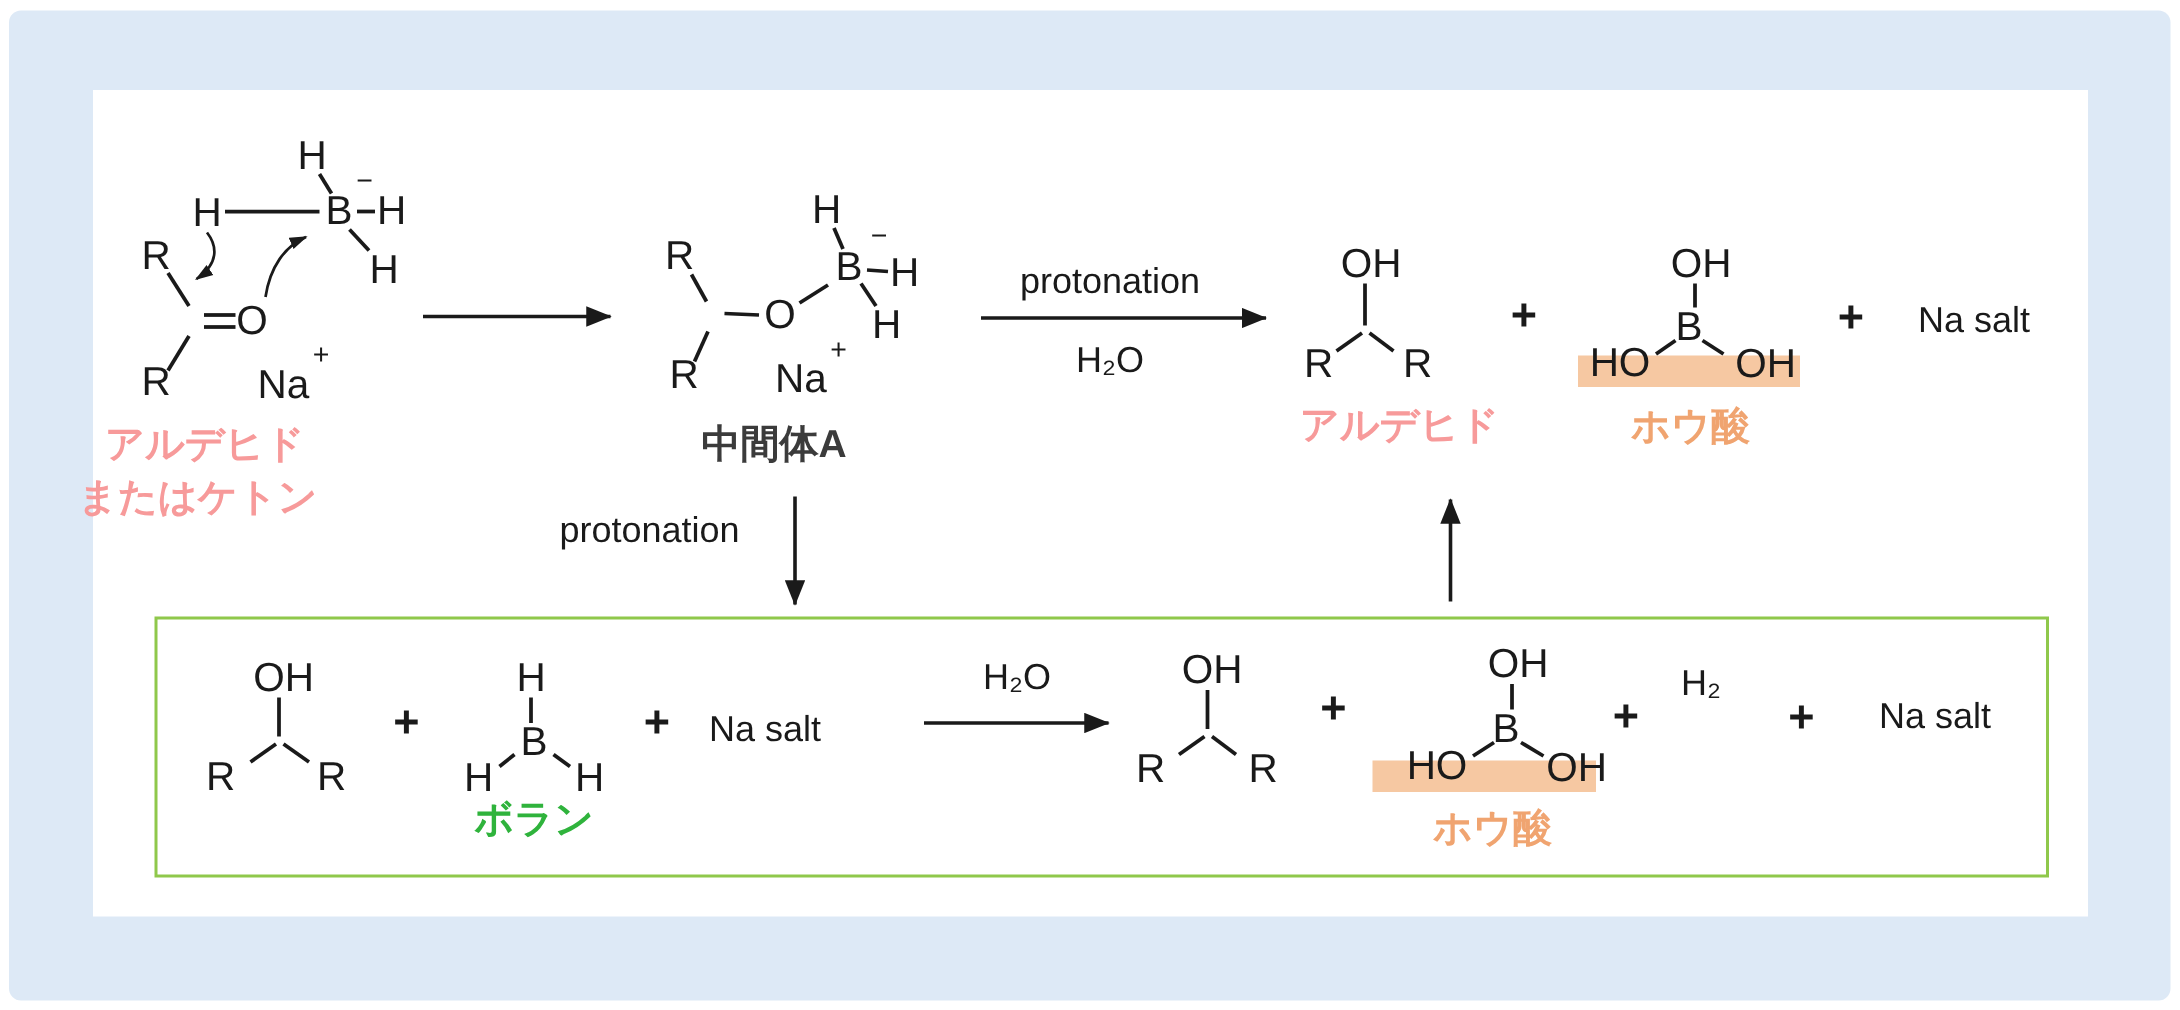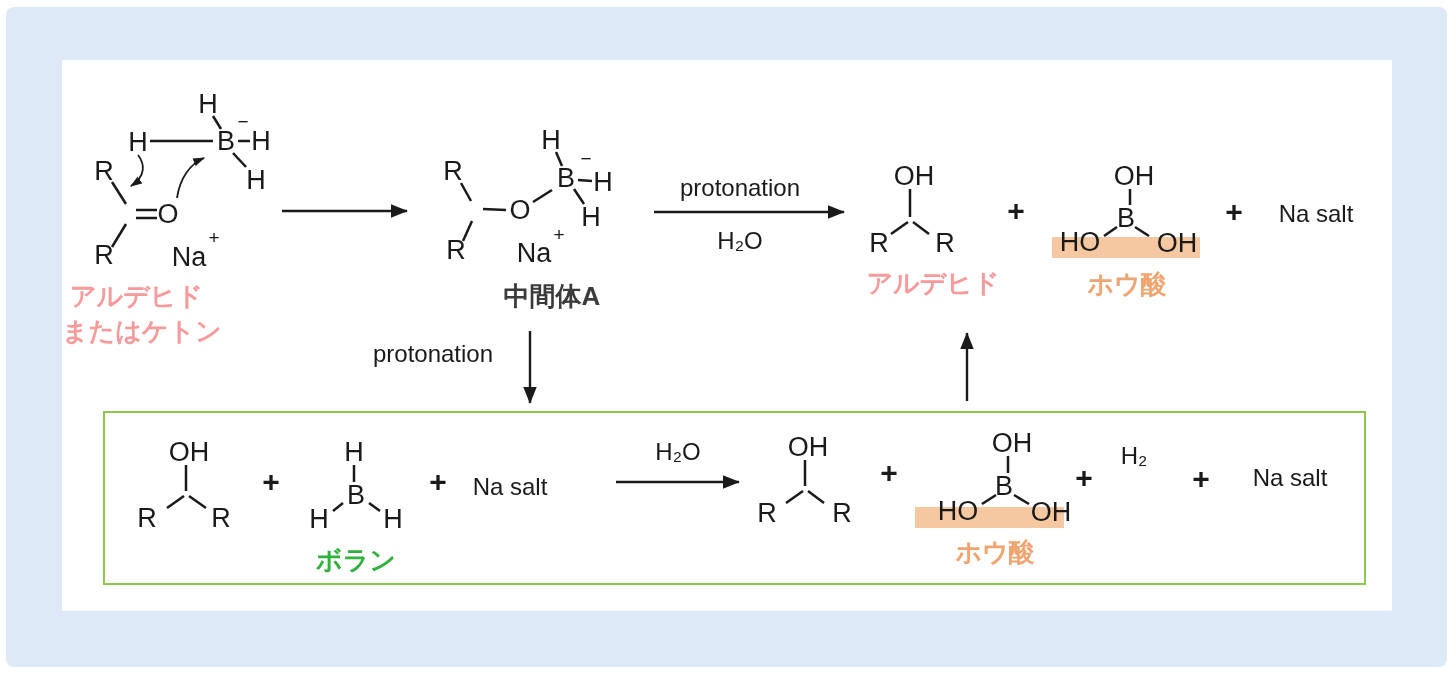--- a/index.html
+++ b/index.html
@@ -14,21 +14,21 @@
   .panel{position:absolute;left:62px;top:60px;width:1330px;height:551px;background:var(--panel);}
   .hl{position:absolute;background:var(--orange-hl);}
   .green-box{position:absolute;left:103px;top:411px;width:1263px;height:174px;border:2px solid var(--green-border);box-sizing:border-box;}
   svg.overlay{position:absolute;left:0;top:0;pointer-events:none;}
   .a{position:absolute;transform:translate(-50%,-50%);font-size:27px;line-height:1;color:var(--ink);white-space:nowrap;z-index:5;}
   .c{position:absolute;transform:translate(-50%,-50%);font-size:19px;line-height:1;color:var(--ink);white-space:nowrap;z-index:5;}
   .op{position:absolute;transform:translate(-50%,-50%);font-size:30px;font-weight:bold;line-height:1;color:var(--ink);white-space:nowrap;z-index:5;}
   .t24{position:absolute;transform:translate(-50%,-50%);font-size:24px;line-height:1;color:var(--ink);white-space:nowrap;z-index:5;}
   .jp{position:absolute;transform:translate(-50%,-50%);font-size:26px;font-weight:bold;line-height:1.25;white-space:nowrap;z-index:5;}
   .jp-left{transform:translate(0,-50%);}
-  .pink{color:var(--pink);} .orange{color:var(--orange-text);} .green{color:var(--green-text);margin-top:14px;} .gray{color:var(--gray-label);margin-left:36px;}
+  .pink{color:var(--pink);} .orange{color:var(--orange-text);} .green{color:var(--green-text);} .gray{color:var(--gray-label);}
   line,path.arrow{stroke:var(--ink);fill:none;}
 </style>
 </head>
 <body>
 
 <div class="stage">
   <div class="blue-bg"></div>
   <div class="panel"></div>
 
   <div class="hl" style="left:1052px;top:237px;width:148px;height:21px;"></div>
@@ -126,21 +126,21 @@
   <span class="a" style="left:226px;top:141px;">B</span>
   <span class="c" style="left:243px;top:121px;">−</span>
   <span class="a" style="left:261px;top:141px;">H</span>
   <span class="a" style="left:256px;top:180px;">H</span>
   <span class="a" style="left:104px;top:171px;">R</span>
   <span class="a" style="left:168px;top:214px;">O</span>
   <span class="a" style="left:104px;top:255px;">R</span>
   <span class="a" style="left:189px;top:257px;">Na</span>
   <span class="c" style="left:214px;top:237px;">+</span>
   <span class="jp jp-left pink" style="left:70px;top:296px;text-align:right;">アルデヒド</span>
-  <span class="jp jp-left pink" style="left:62px;top:331px;">またはケトン</span>
+  <span class="jp jp-left pink" style="left:52px;top:331px;">またはケトン</span>
 
   <span class="a" style="left:453px;top:171px;">R</span>
   <span class="a" style="left:456px;top:250px;">R</span>
   <span class="a" style="left:520px;top:210px;">O</span>
   <span class="a" style="left:566px;top:178px;">B</span>
   <span class="c" style="left:586px;top:158px;">−</span>
   <span class="a" style="left:551px;top:140px;">H</span>
   <span class="a" style="left:603px;top:182px;">H</span>
   <span class="a" style="left:591px;top:217px;">H</span>
   <span class="a" style="left:534px;top:253px;">Na</span>

